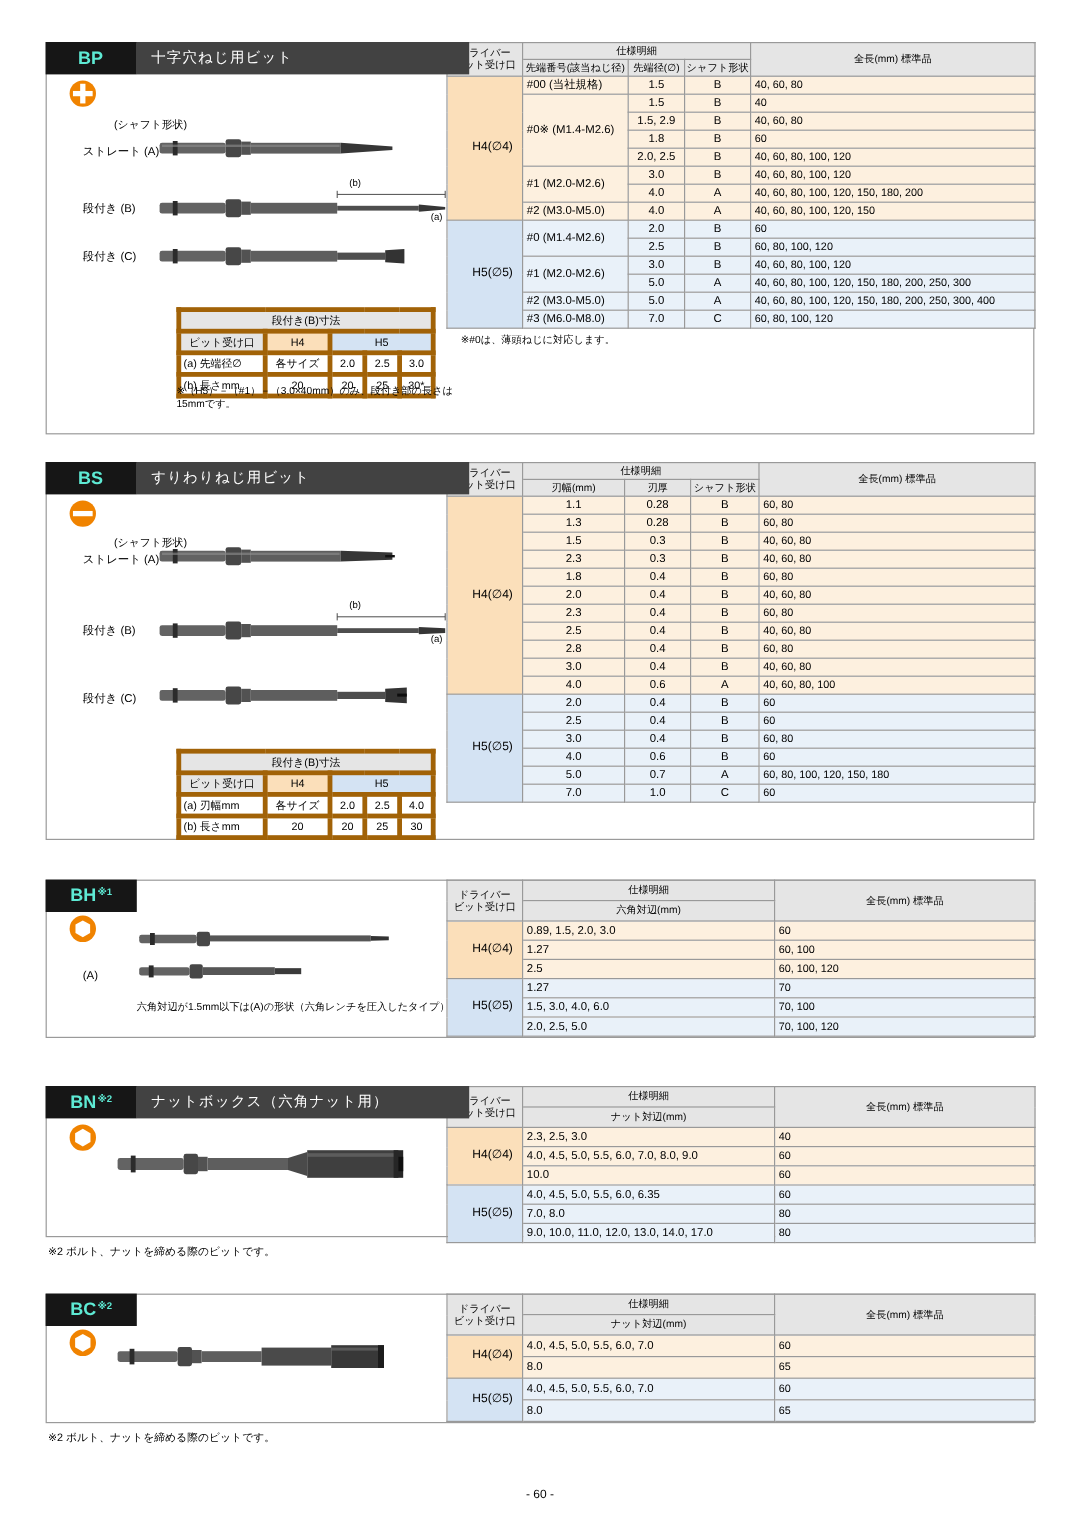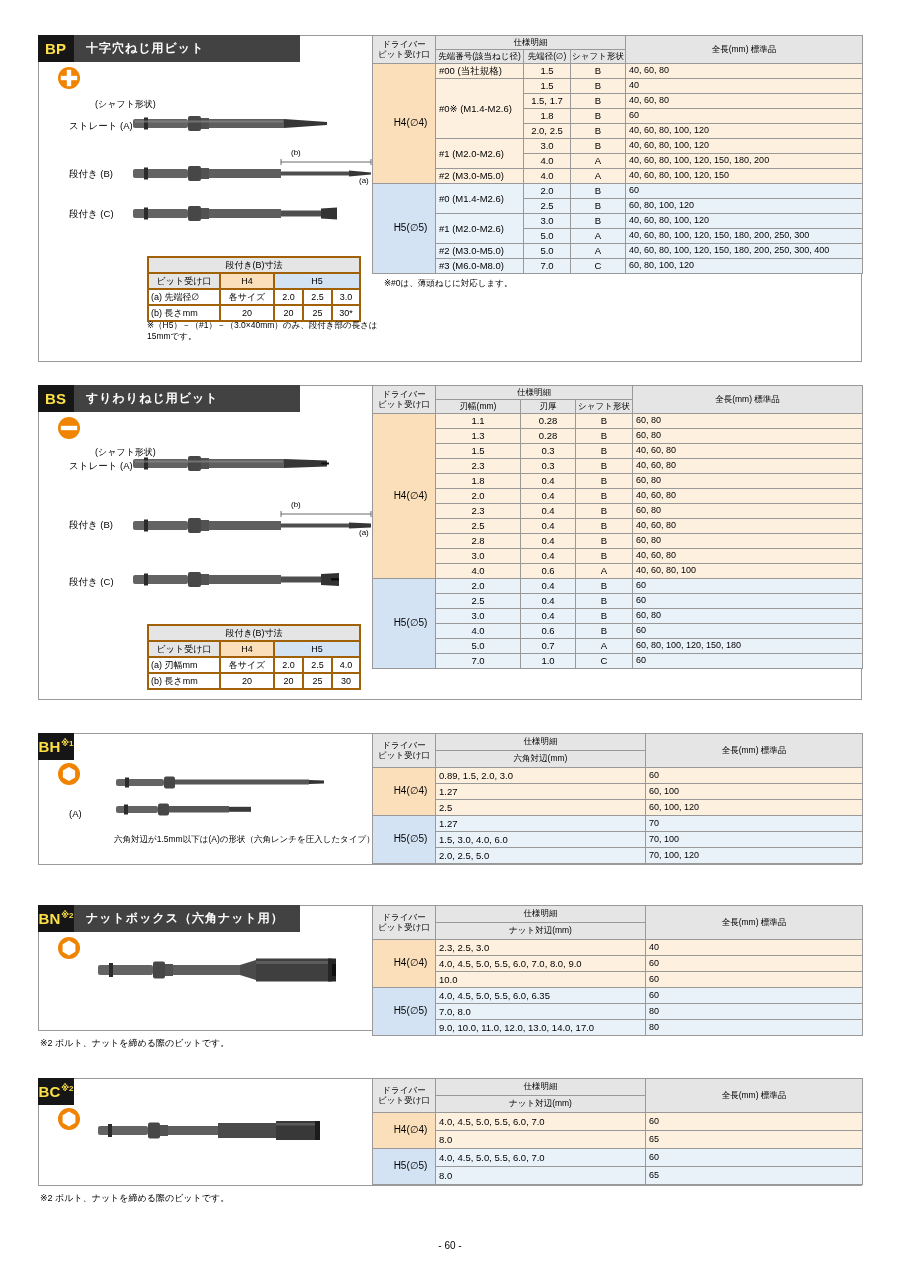--- a/index.html
+++ b/index.html
@@ -1,23 +1,23 @@
 <!DOCTYPE html>
 <html><head>
 <meta charset="utf-8">
 <style>
   html,body{margin:0;padding:0;background:#fff;}
   body{font-family:"Liberation Sans","DejaVu Sans",sans-serif;color:#000;}
   .page{position:relative;width:900px;height:1272px;background:#fff;overflow:hidden;}
   .section{position:absolute;left:38px;width:824px;}
   .sbox{position:relative;border:1px solid #9a9a9a;background:#fff;box-sizing:content-box;}
   .shead{position:absolute;top:-1px;left:-1px;height:27px;display:flex;z-index:2;}
-  .code{width:36px;background:#161616;color:#fde047;font-weight:bold;font-size:15px;display:flex;align-items:center;justify-content:center;}
+  .code{width:76px;background:#161616;color:#5eead4;font-weight:bold;font-size:15px;display:flex;align-items:center;justify-content:center;}
   .code sup{font-size:8px;margin-left:1px;transform:translateY(-3px);}
-  .tbar{width:226px;background:#424242;color:#fff;font-size:12px;font-weight:bold;display:flex;align-items:center;padding-left:12px;box-sizing:border-box;letter-spacing:1px;}
+  .tbar{width:277px;background:#424242;color:#fff;font-size:12px;font-weight:normal;display:flex;align-items:center;padding-left:12px;box-sizing:border-box;letter-spacing:1px;}
   .icon{position:absolute;width:24px;height:24px;}
   .shaft-label{position:absolute;font-size:9px;}
   .vlabel{position:absolute;font-size:9.5px;}
   .bit{position:absolute;}
   .dim-label{position:absolute;font-size:8px;}
   .note{position:absolute;font-size:8.5px;line-height:1.35;}
   .footnote{font-size:9px;margin-top:6px;margin-left:2px;}
   .table-wrap{position:absolute;top:-1px;left:333px;width:491px;}
   table{border-collapse:collapse;table-layout:fixed;width:100%;}
   .spec-table th{border:1px solid #999;background:#e5e5e5;font-weight:normal;font-size:8.5px;padding:0 1px;height:13px;line-height:1.1;text-align:center;}
@@ -28,21 +28,21 @@
   .spec-table .recept{text-align:center;font-size:10px;padding-left:16px;}
   .spec-table .mid{text-align:center;}
   .spec-table .tip{text-align:left;}
   .spec-table .len{text-align:left;font-size:9px;}
   .spec-table.single .mid{text-align:left;}
   .tone-warm td{background:#fdf0df;}
   .tone-warm td.recept{background:#fbdfba;}
   .tone-cool td{background:#e9f1f9;}
   .tone-cool td.recept{background:#d4e3f3;}
   .dimtable-wrap{position:absolute;}
-  .dimtable-wrap td{border:2px solid #a16207;font-size:9px;text-align:center;height:14px;padding:0 2px;line-height:1;background:#fff;}
+  .dimtable-wrap td{border:4px solid #a16207;font-size:9px;text-align:center;height:14px;padding:0 2px;line-height:1;background:#fff;}
   .dt-title{background:#e5e5e5 !important;}
   .dt-h{background:#e5e5e5 !important;}
   .dt-h4{background:#fbdfba !important;}
   .dt-h5{background:#d4e3f3 !important;}
   .dt-label{text-align:left !important;}
   .pageno{position:absolute;left:0;right:0;top:1240px;text-align:center;font-size:10px;}
 </style>
 </head>
 <body>
 
@@ -166,21 +166,21 @@
                 <td class="mid">B</td>
                 <td class="len">40, 60, 80</td>
               </tr>
               <tr class="tone-warm">
                 <td rowspan="4" class="tip">#0※ (M1.4-M2.6)</td>
                 <td class="mid">1.5</td>
                 <td class="mid">B</td>
                 <td class="len">40</td>
               </tr>
               <tr class="tone-warm">
-                <td class="mid">1.5, 1.7</td>
+                <td class="mid">1.5, 2.9</td>
                 <td class="mid">B</td>
                 <td class="len">40, 60, 80</td>
               </tr>
               <tr class="tone-warm">
                 <td class="mid">1.8</td>
                 <td class="mid">B</td>
                 <td class="len">60</td>
               </tr>
               <tr class="tone-warm">
                 <td class="mid">2.0, 2.5</td>

